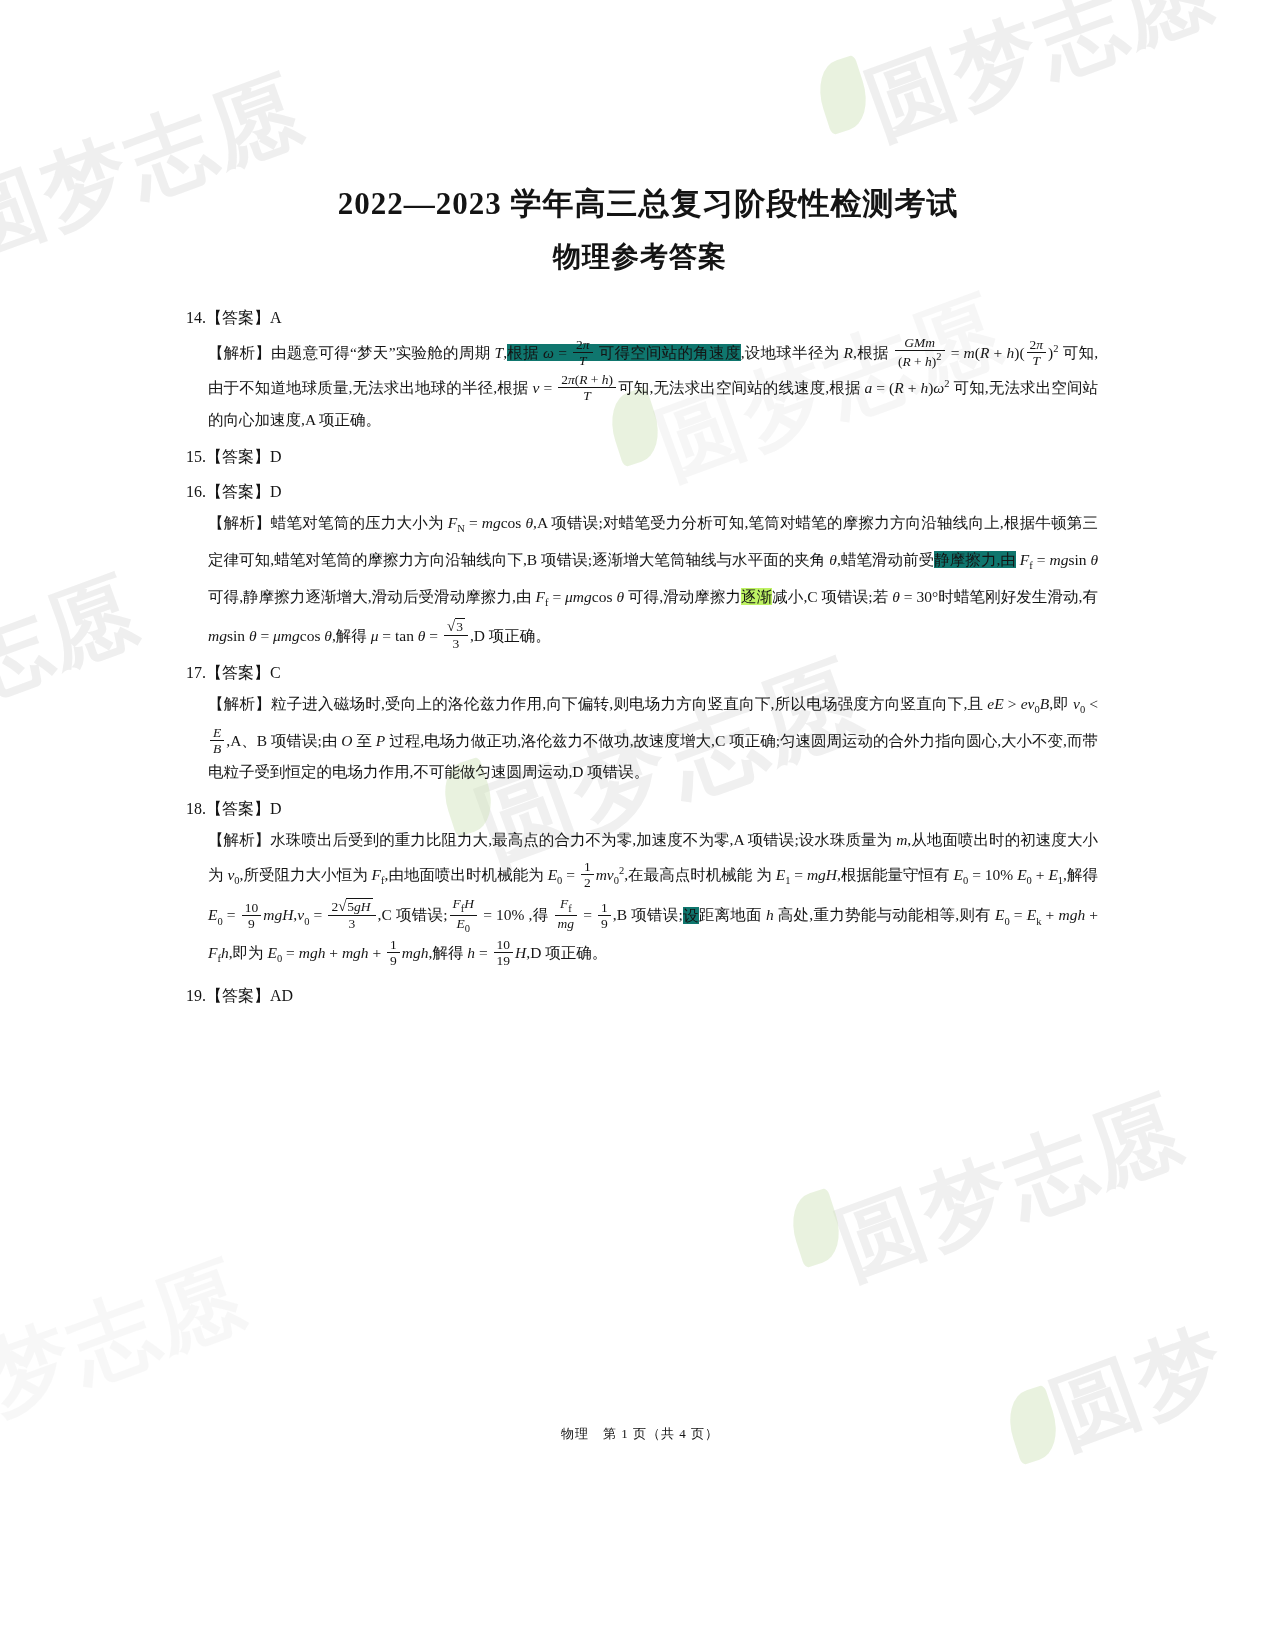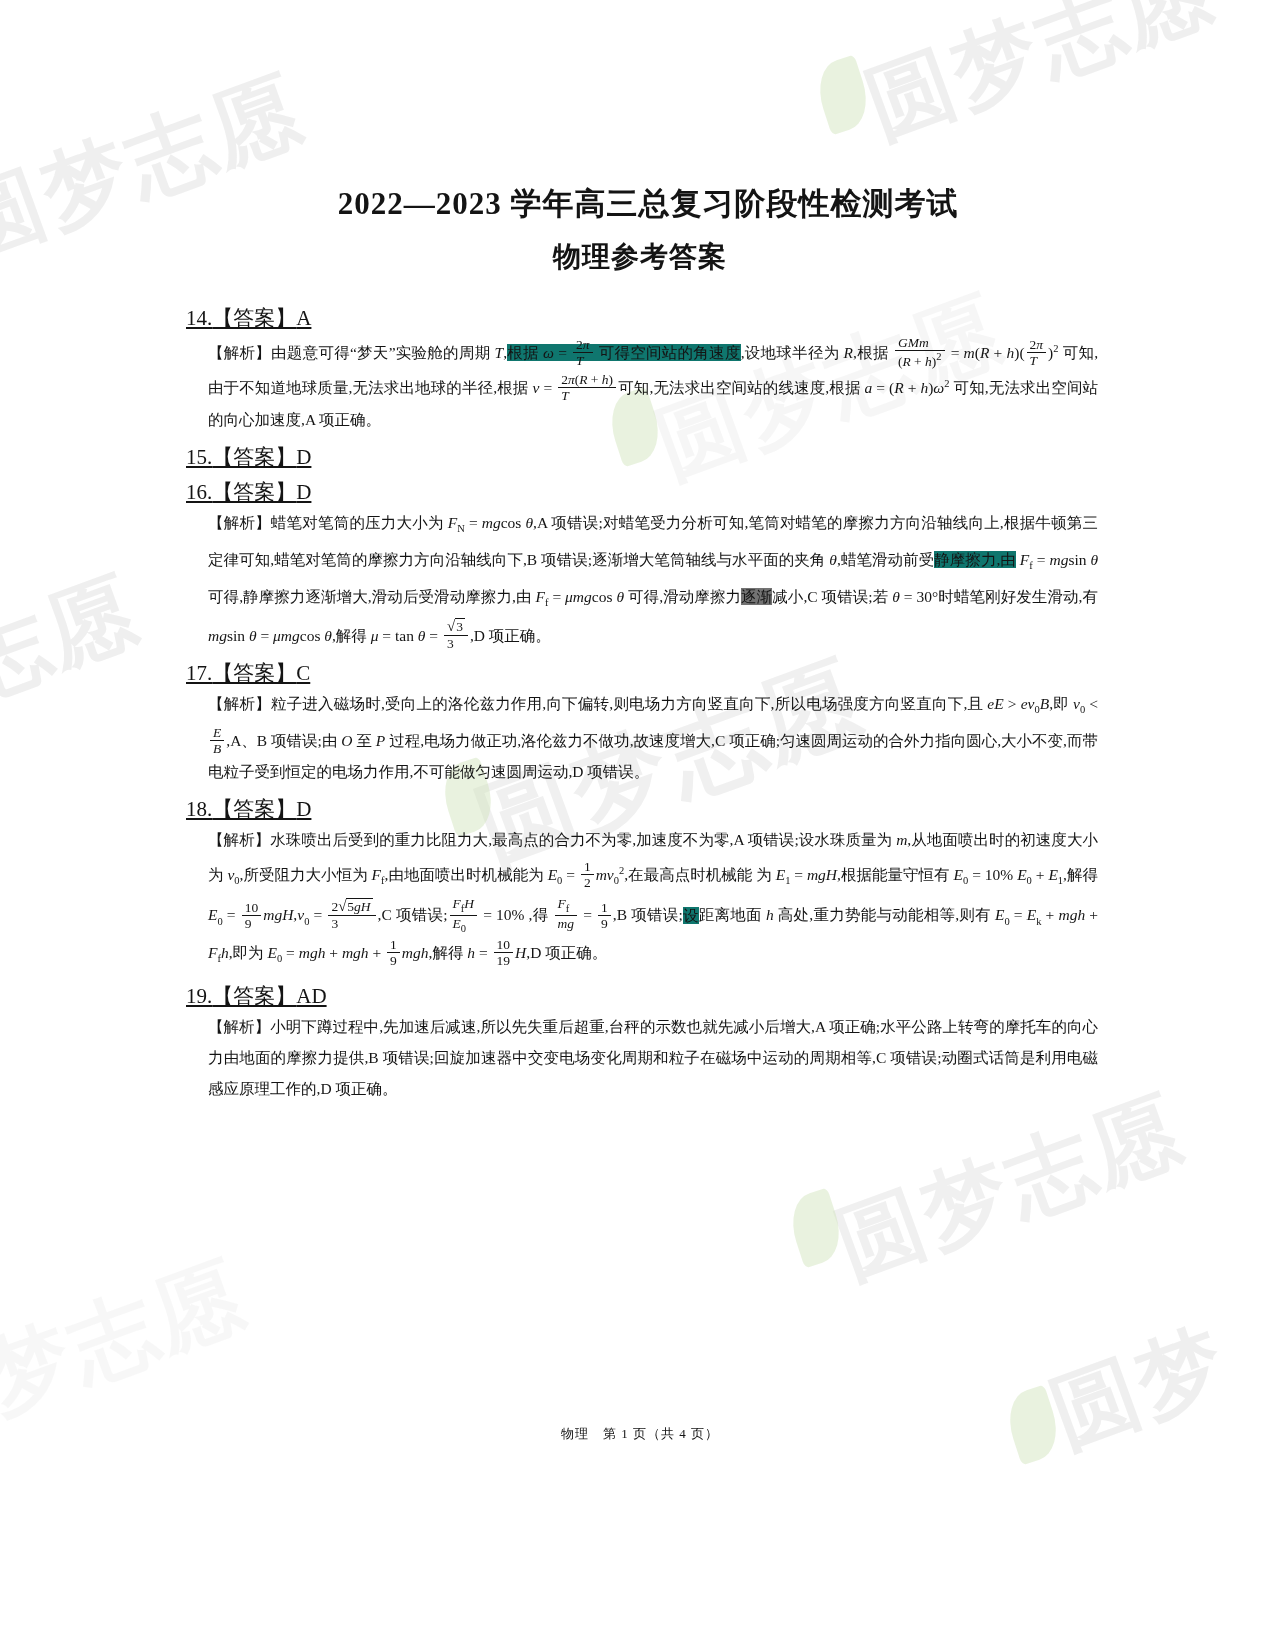--- a/index.html
+++ b/index.html
@@ -71,43 +71,42 @@
 
   
   .content {
     position: absolute;
     left: 186px;
     top: 305px;
     width: 912px;
   }
   .item { margin-bottom: 9px; }
   .ans-line {
-    font-size: 21px;
+    font-size: 16px;
     line-height: 26px;
     white-space: nowrap;
-    text-decoration: underline;
   }
   .exp {
     font-size: 15.5px;
     line-height: 31px;
     text-align: justify;
     text-justify: inter-ideograph;
     margin-left: 22px;
     margin-top: 2px;
   }
   .exp .lead { }
   .hl { background: #0f766e; }
-  .hl2 { background: #737373; }
+  .hl2 { background: #bef264; }
 
   
   .it { font-style: italic; font-family: "Liberation Serif", serif; }
   .frac {
     display: inline-block;
     vertical-align: -0.52em;
-    text-align: left;
+    text-align: center;
     line-height: 1.12;
     font-size: 13.5px;
     margin: 0 2px;
   }
   .frac .num { display: block; padding: 0 3px; }
   .frac .den { display: block; border-top: 1px solid #141414; padding: 0 3px; }
   .sup { vertical-align: super; font-size: 10.5px; }
   .sub { vertical-align: sub; font-size: 10.5px; }
   .sqrt {
     border-top: 1px solid #141414;
@@ -195,21 +194,18 @@
         为 <span class="it">E</span><span class="sub">1</span> = <span class="it">mgH</span>,根据能量守恒有 <span class="it">E</span><span class="sub">0</span> = 10% <span class="it">E</span><span class="sub">0</span> + <span class="it">E</span><span class="sub">1</span>,解得 <span class="it">E</span><span class="sub">0</span> = <span class="frac"><span class="num">10</span><span class="den">9</span></span><span class="it">mgH</span>,<span class="it">v</span><span class="sub">0</span> = <span class="frac"><span class="num">2<span class="radic">√</span><span class="sqrt">5<span class="it">gH</span></span></span><span class="den">3</span></span>,C 项错误;<span class="frac"><span class="num"><span class="it">F</span><span class="sub">f</span><span class="it">H</span></span><span class="den"><span class="it">E</span><span class="sub">0</span></span></span> = 10% ,得 <span class="frac"><span class="num"><span class="it">F</span><span class="sub">f</span></span><span class="den"><span class="it">mg</span></span></span> =
         <span class="frac"><span class="num">1</span><span class="den">9</span></span>,B 项错误;<span class="hl">设</span>距离地面 <span class="it">h</span> 高处,重力势能与动能相等,则有 <span class="it">E</span><span class="sub">0</span> = <span class="it">E</span><span class="sub">k</span> + <span class="it">mgh</span> + <span class="it">F</span><span class="sub">f</span><span class="it">h</span>,即为 <span class="it">E</span><span class="sub">0</span> = <span class="it">mgh</span> + <span class="it">mgh</span> +
         <span class="frac"><span class="num">1</span><span class="den">9</span></span><span class="it">mgh</span>,解得 <span class="it">h</span> = <span class="frac"><span class="num">10</span><span class="den">19</span></span><span class="it">H</span>,D 项正确。
       </div>
     </div>
 
     <div class="item">
       <div class="ans-line">
         <span>19.</span><span>【答案】</span><span>AD</span>
       </div>
-      <div class="exp">
-        <span class="lead">【解析】</span>小明下蹲过程中,先加速后减速,所以先失重后超重,台秤的示数也就先减小后增大,A 项正确;水平公路上转弯的摩托车的向心力由地面的摩擦力提供,B 项错误;回旋加速器中交变电场变化周期和粒子在磁场中运动的周期相等,C 项错误;动圈式话筒是利用电磁感应原理工作的,D 项正确。
-      </div>
     </div>
 
   </div>
 
   <div class="footer">物理　第 1 页（共 4 页）</div>
 </div>
 
 </body></html>

